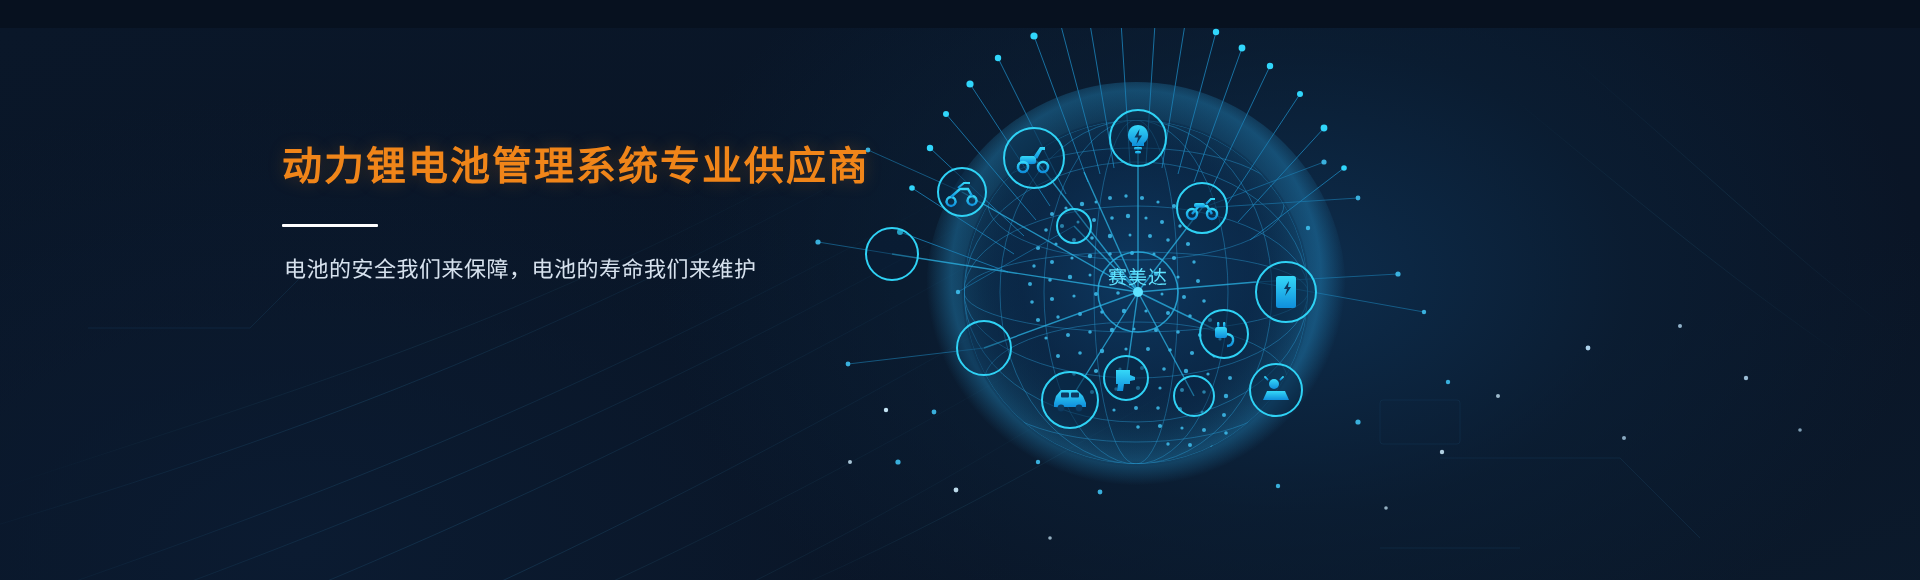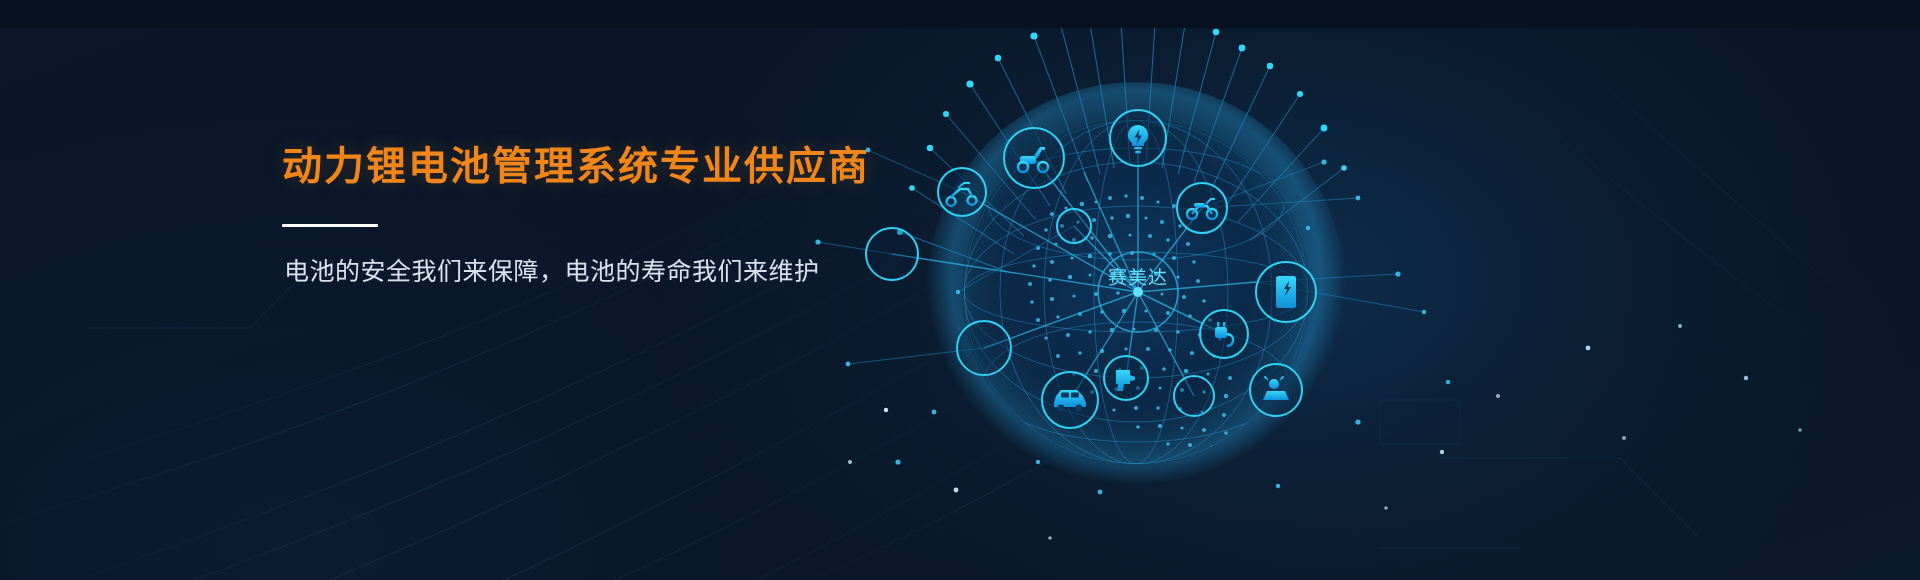--- a/index.html
+++ b/index.html
@@ -60,21 +60,21 @@
   }
   .rule {
     margin-top: 38px;
     width: 96px;
     height: 3px;
     background: #ffffff;
     border-radius: 1px;
   }
   .tagline {
     margin: 32px 0 0 2px;
-    font-size: 25px;
+    font-size: 22px;
     line-height: 1;
     letter-spacing: .5px;
     color: #d7e2ee;
     white-space: nowrap;
   }
 
   
   .globe-wrap {
     position: absolute;
     left: 838px;

